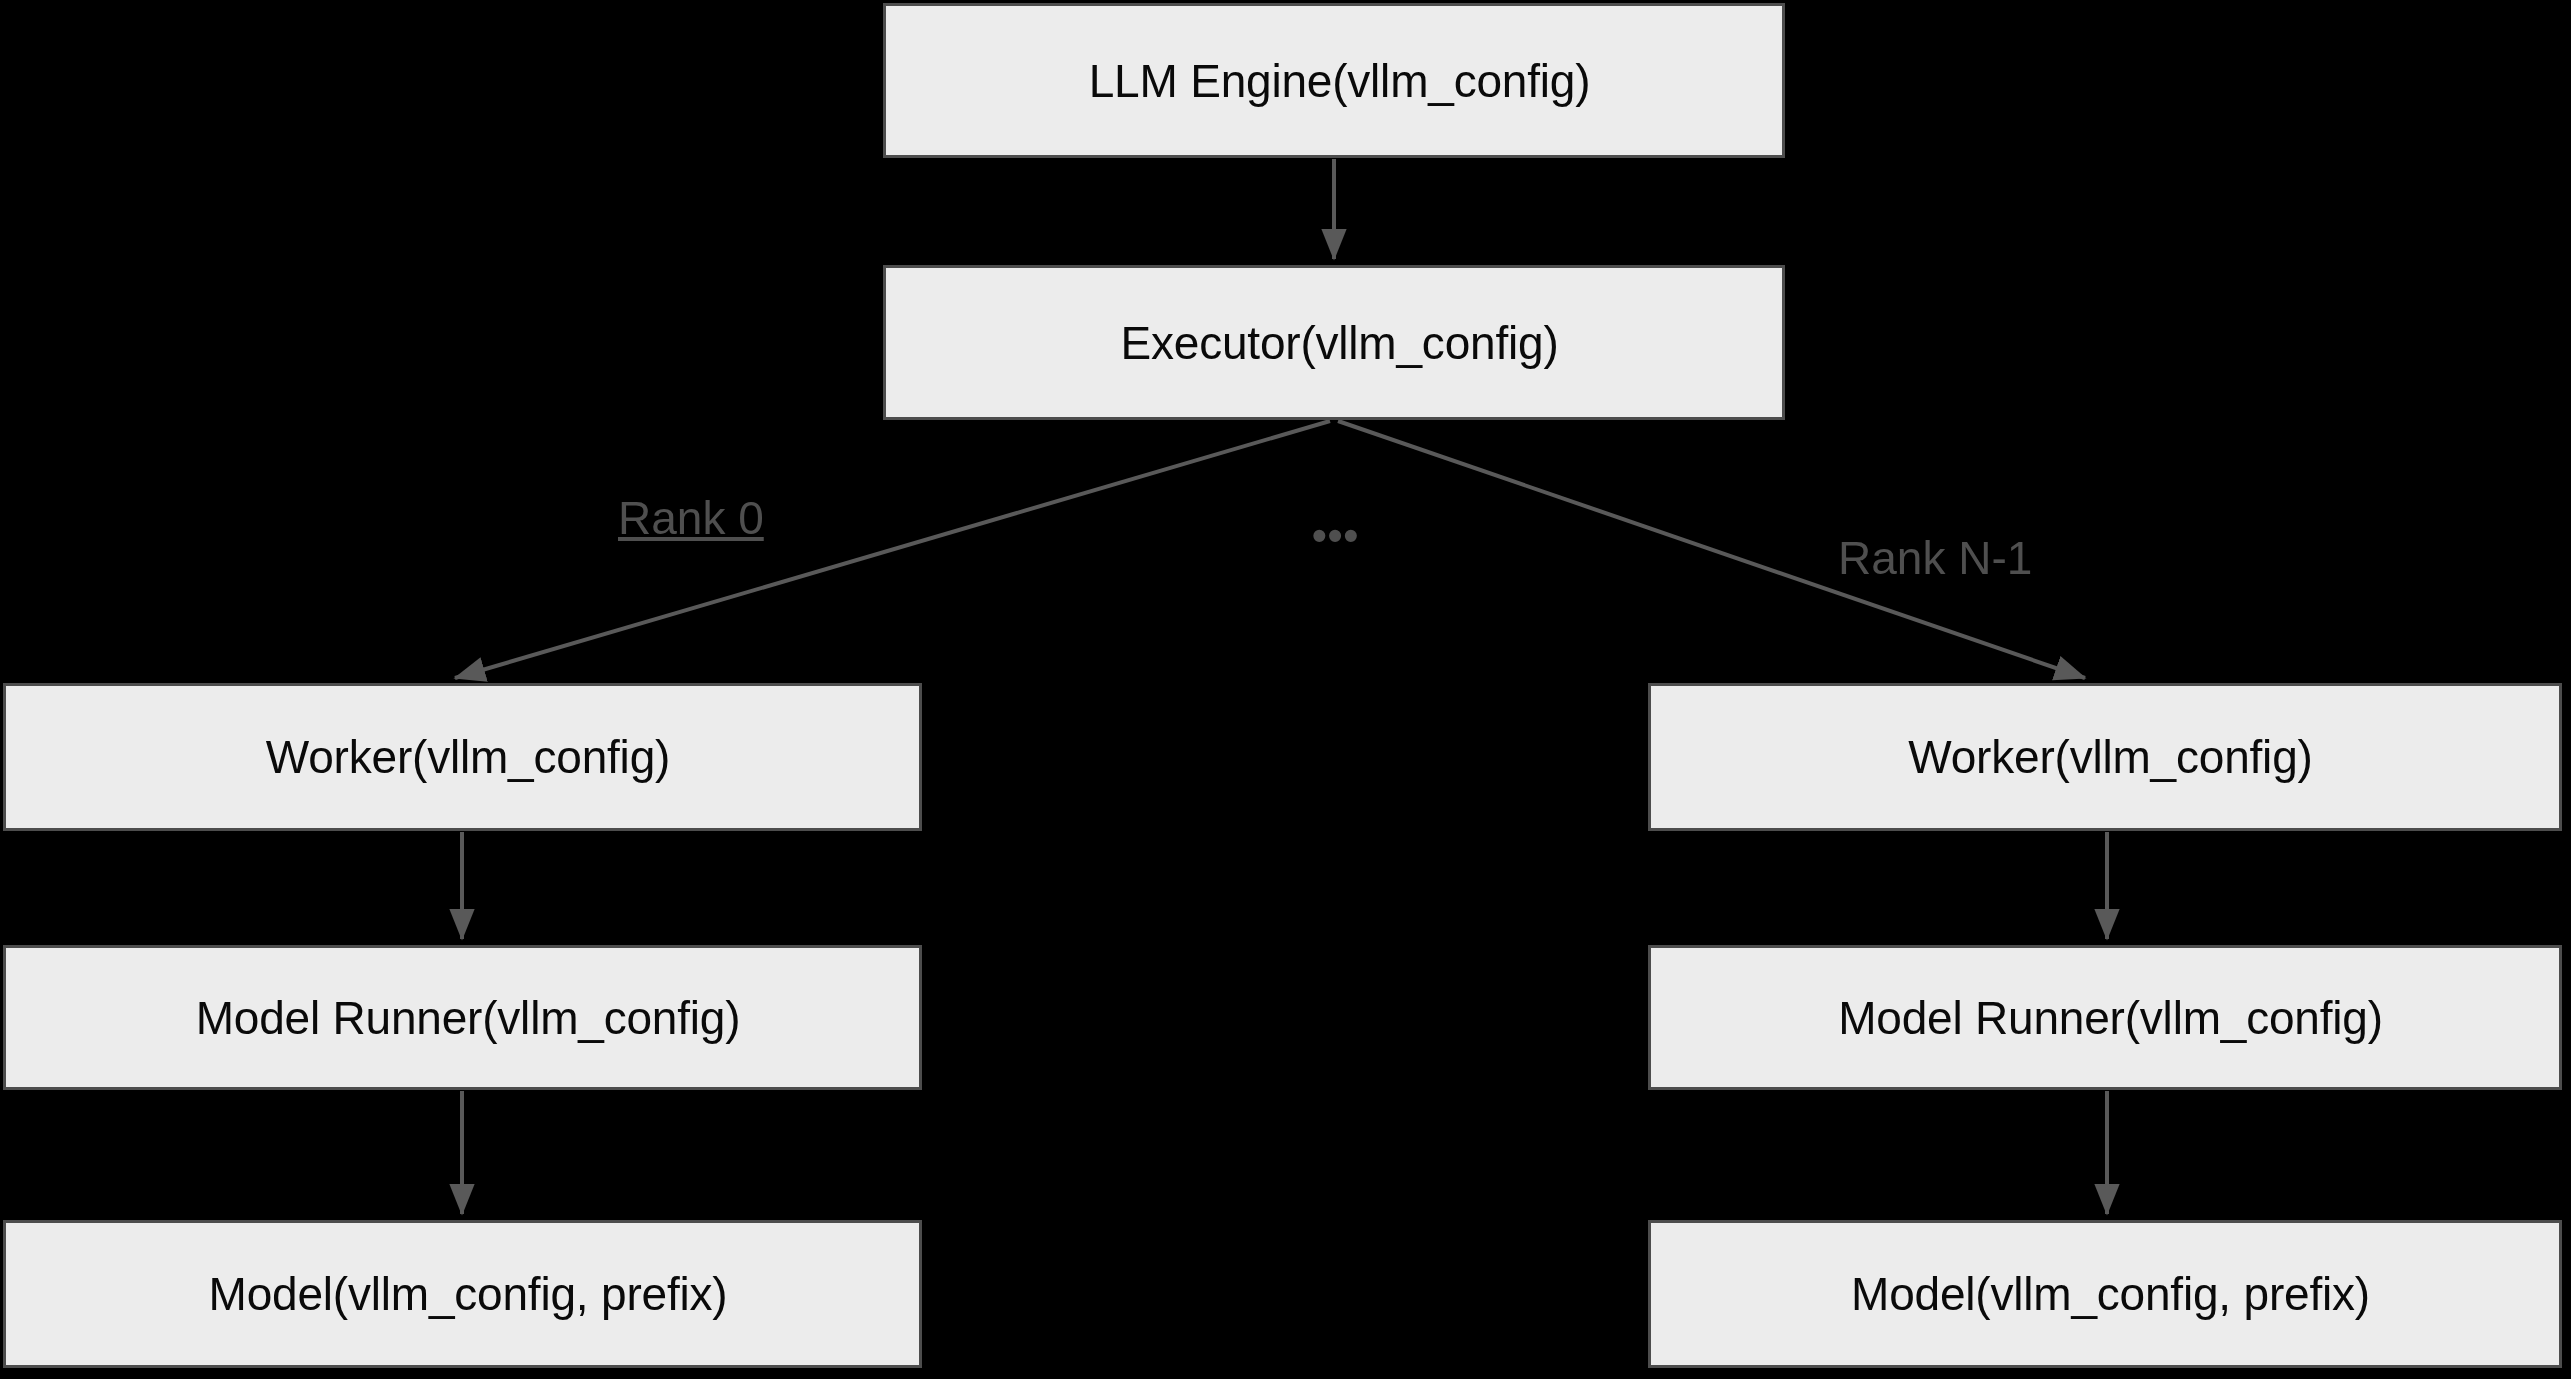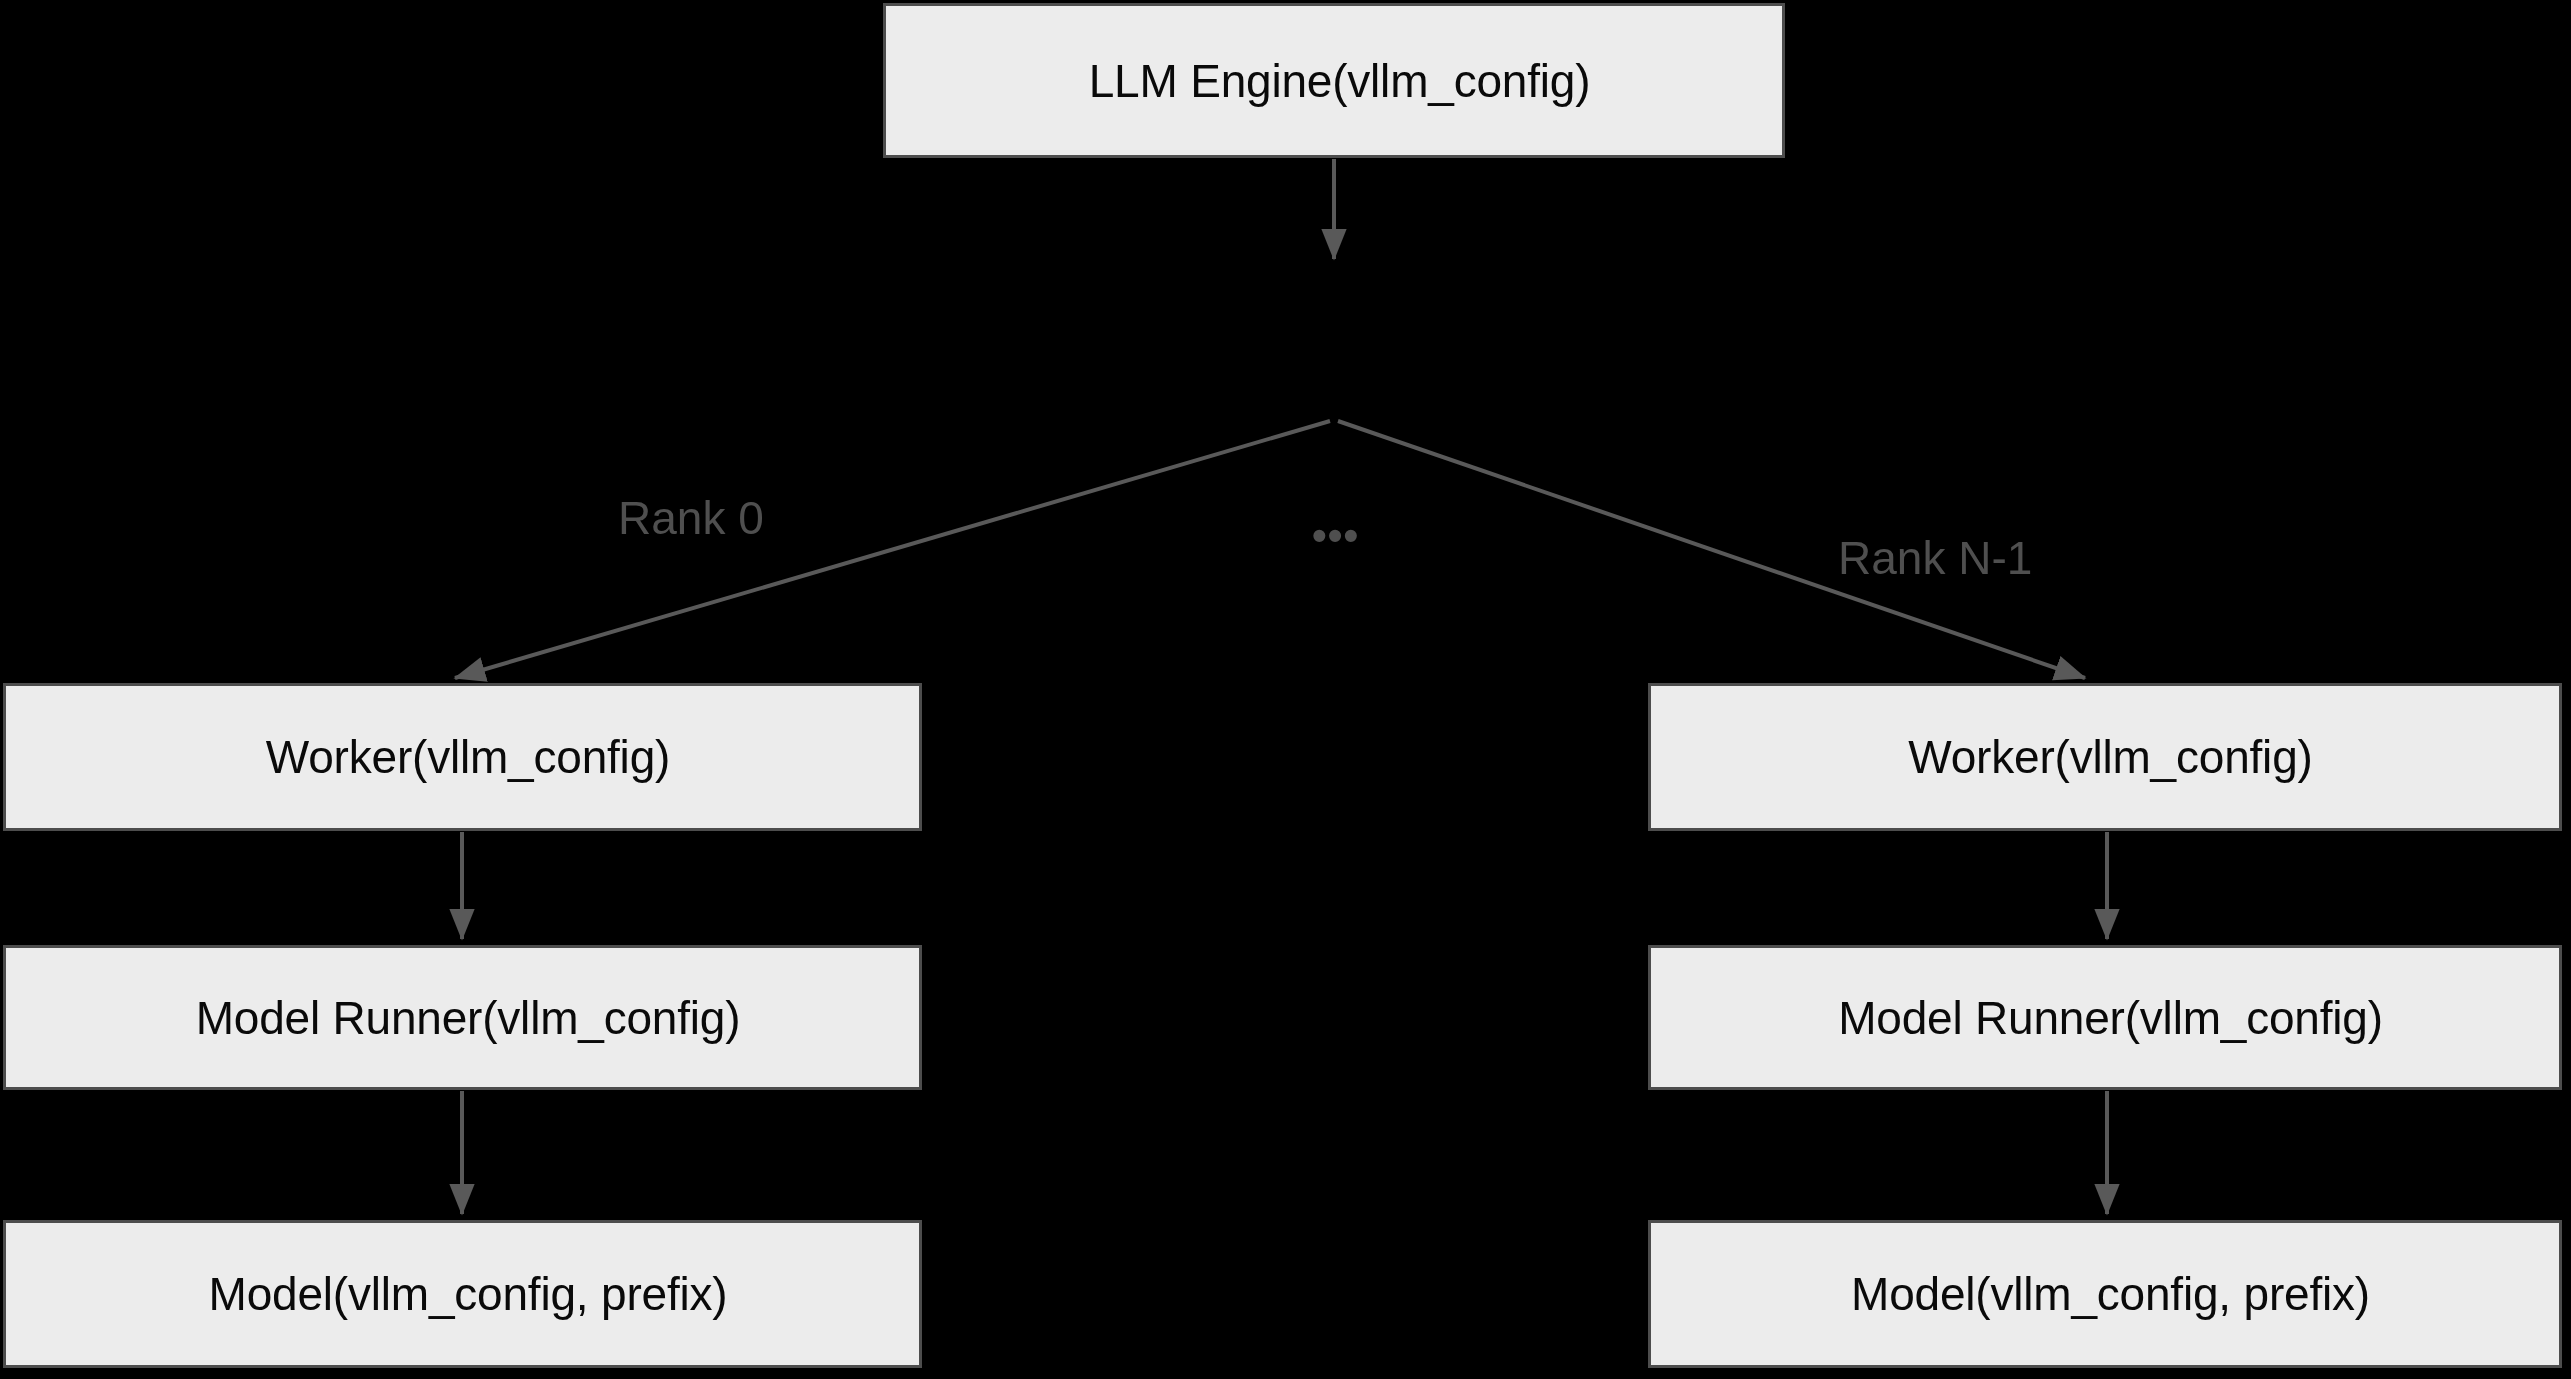--- a/index.html
+++ b/index.html
@@ -64,21 +64,21 @@
   #node-llm-engine   { left: 883px;  top: 3px;    width: 902px; height: 155px; }
   #node-executor     { left: 883px;  top: 265px;  width: 902px; height: 155px; }
   #node-worker-0     { left: 3px;    top: 683px;  width: 919px; height: 148px; }
   #node-worker-n     { left: 1648px; top: 683px;  width: 914px; height: 148px; }
   #node-runner-0     { left: 3px;    top: 945px;  width: 919px; height: 145px; }
   #node-runner-n     { left: 1648px; top: 945px;  width: 914px; height: 145px; }
   #node-model-0      { left: 3px;    top: 1220px; width: 919px; height: 148px; }
   #node-model-n      { left: 1648px; top: 1220px; width: 914px; height: 148px; }
 
   
-  #rank-label-0 { left: 618px;  top: 495px; }
+  #rank-label-0 { left: 618px;  top: 495px; text-decoration: underline; }
   #rank-label-n { left: 1838px; top: 495px; margin-top: 40px; }
   #rank-ellipsis { left: 1312px; top: 515px; }
 </style>
 </head>
 <body>
 
 <div id="canvas">
 
   <svg class="edges" viewBox="0 0 2571 1379" xmlns="http://www.w3.org/2000/svg">
     <defs>
@@ -113,20 +113,23 @@
 
     <g>
       <line x1="2107" y1="1091" x2="2107" y2="1214" stroke="#595959" stroke-width="4" marker-end="url(#arrowhead)"></line>
     </g>
   </svg>
 
   <div class="node" id="node-llm-engine">
     <span class="node-label">LLM Engine(vllm_config)</span>
   </div>
 
+  <div class="node" id="node-executor">
+    <span class="node-label">Executor(vllm_config)</span>
+  </div>
 
   <div class="rank-label" id="rank-label-0">Rank 0</div>
 
   <div class="ellipsis-dots" id="rank-ellipsis">•••</div>
 
   <div class="rank-label" id="rank-label-n">Rank N-1</div>
 
   <div class="node" id="node-worker-0">
     <span class="node-label">Worker(vllm_config)</span>
   </div>

